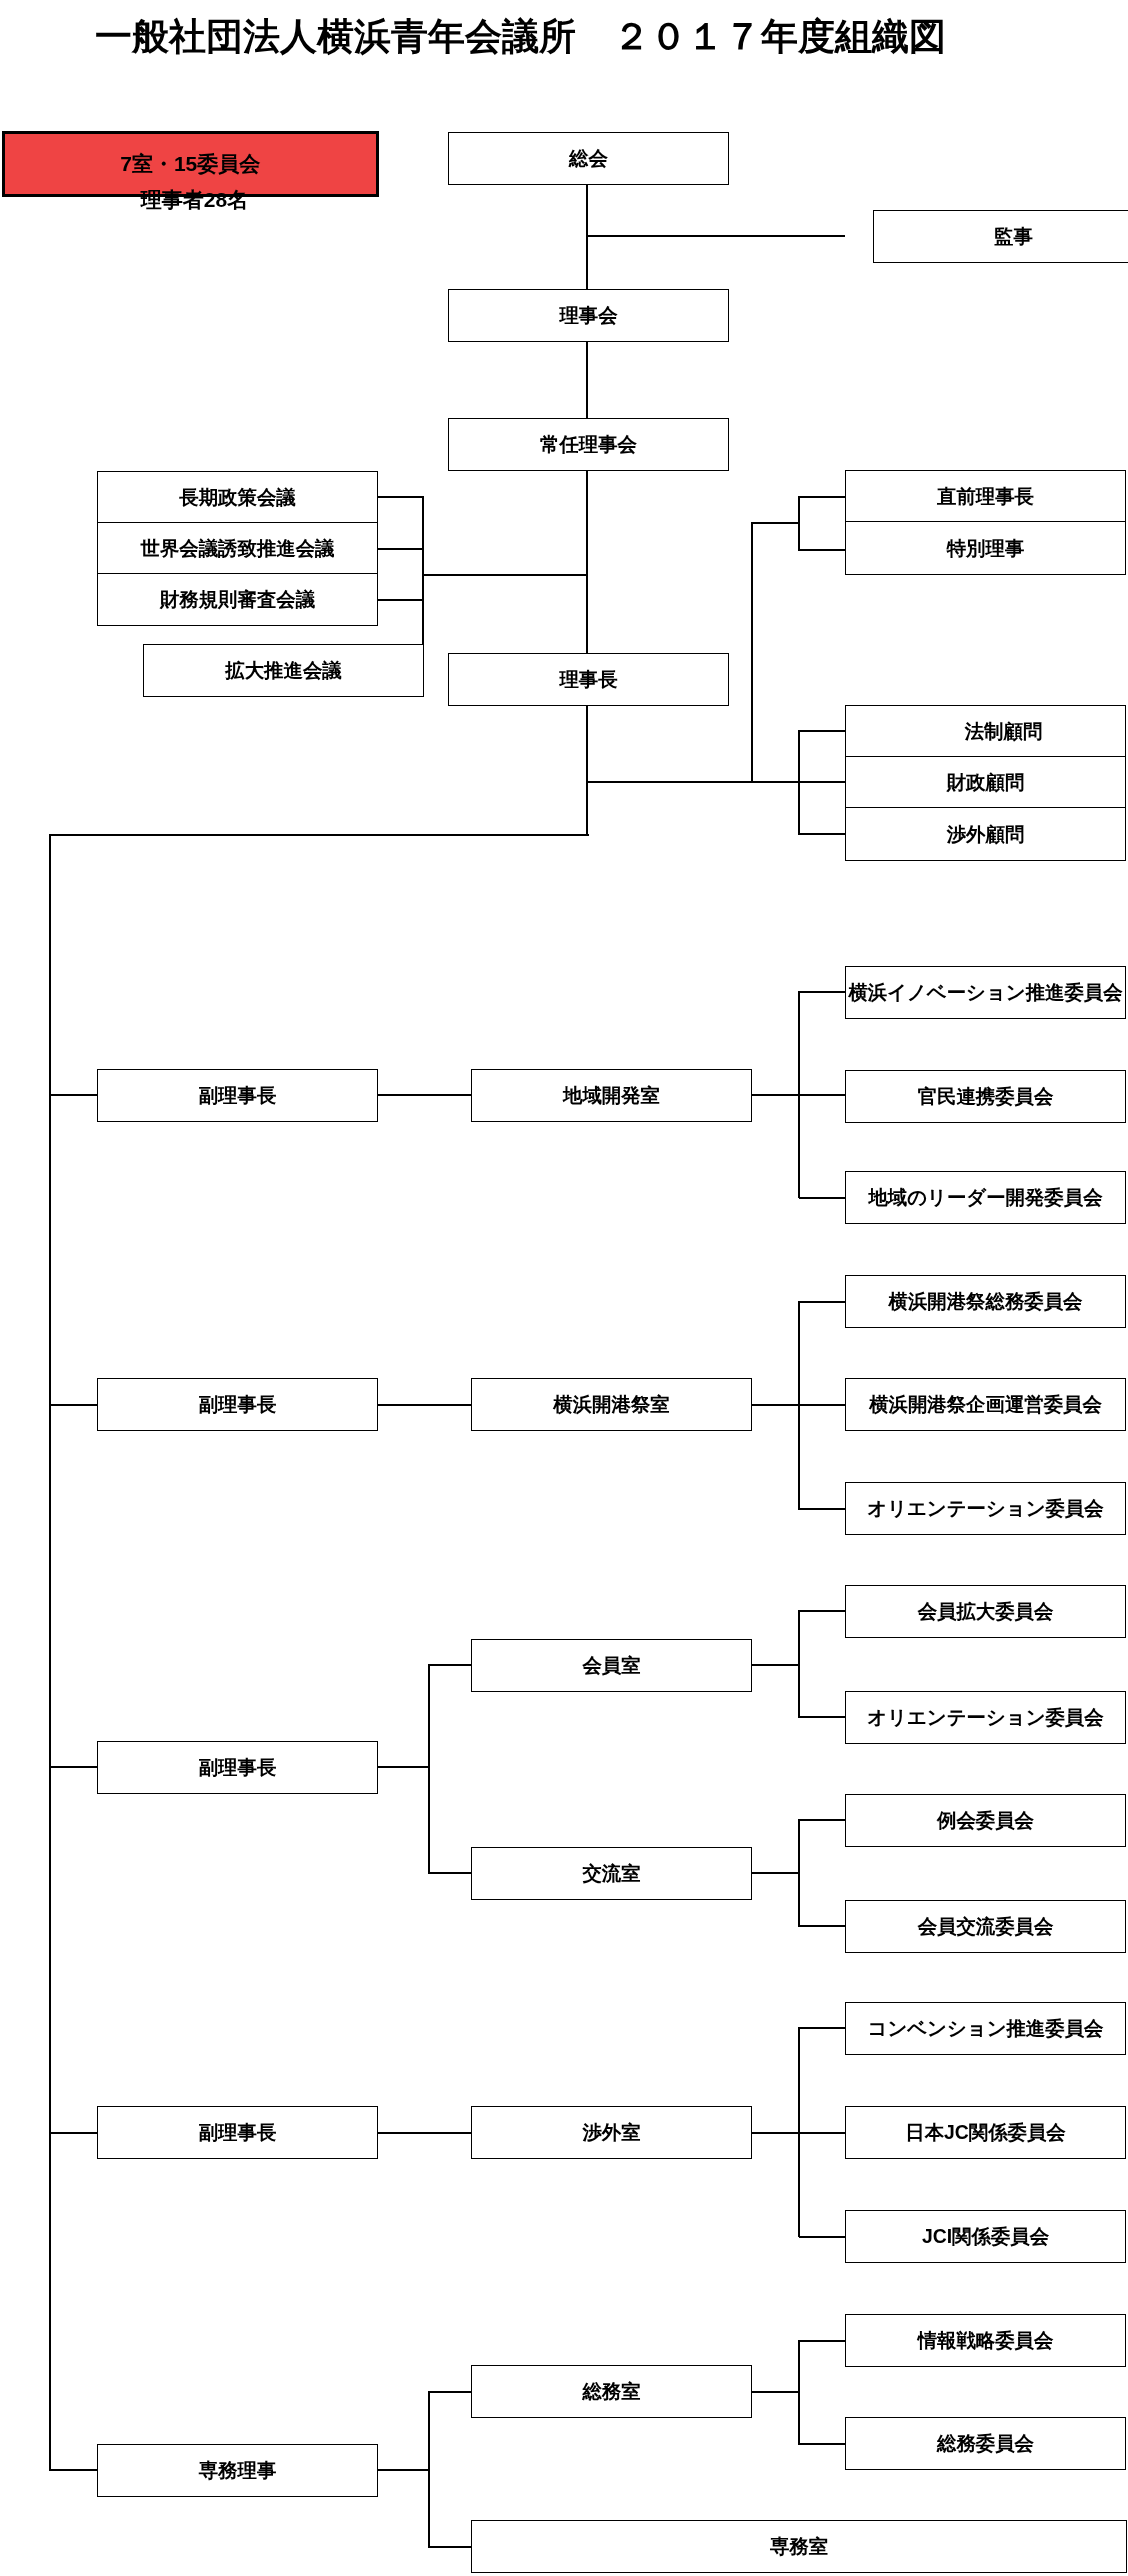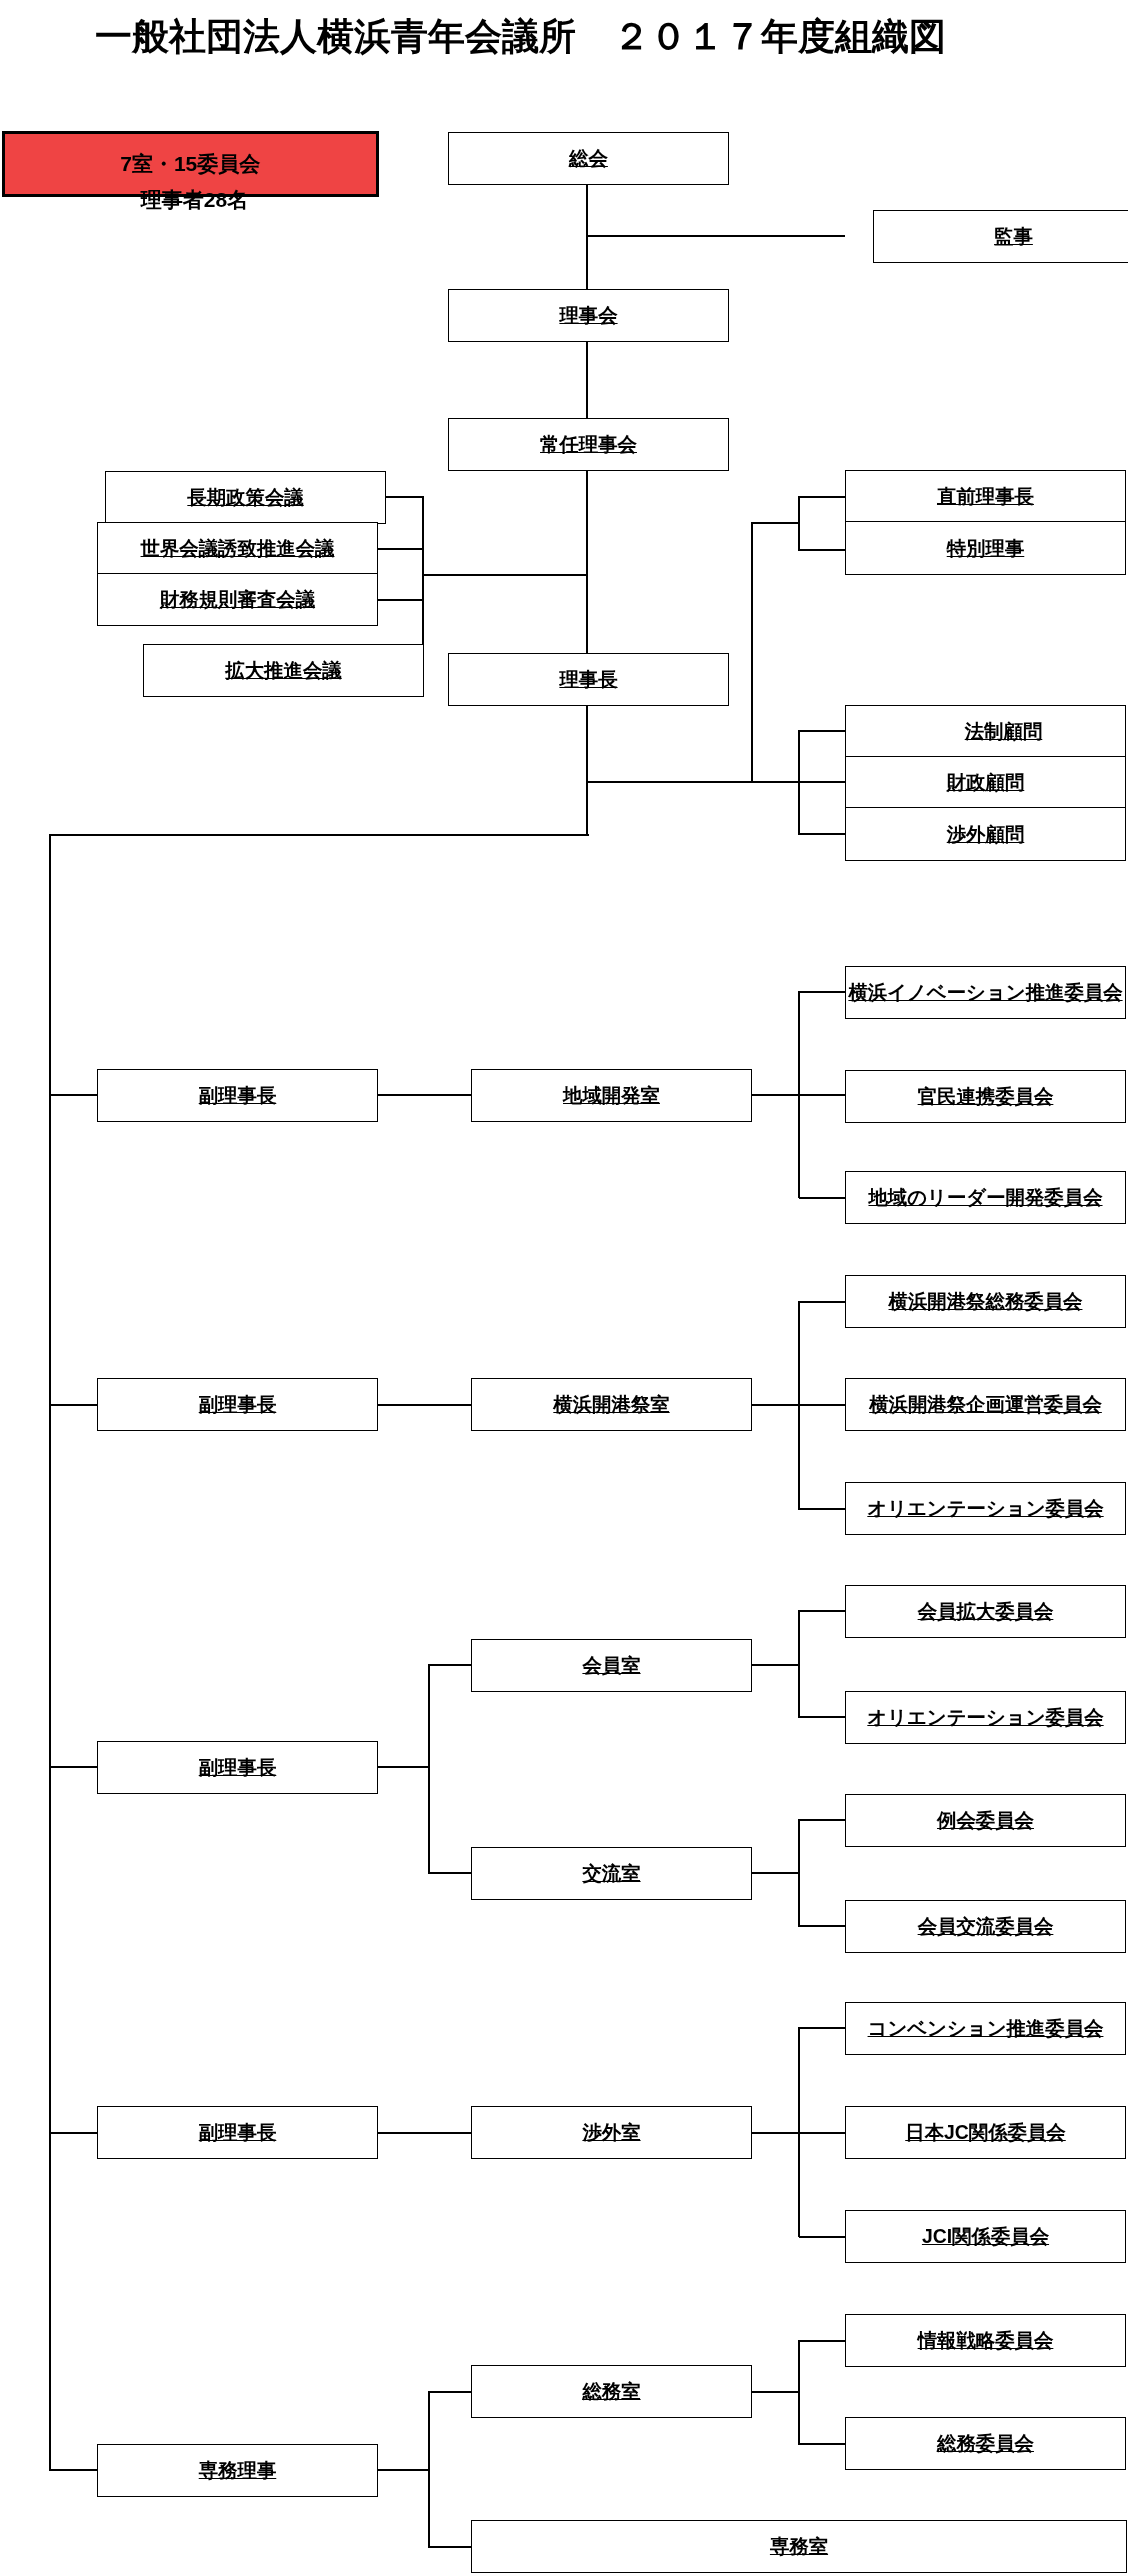--- a/index.html
+++ b/index.html
@@ -2,21 +2,21 @@
 <html style="font-size:14px"><head>
 <meta charset="utf-8">
 <style>
   html,body{margin:0;padding:0;background:#ffffff;}
   .page{position:relative;width:1129px;height:2576px;background:#ffffff;overflow:hidden;
         font-family:"Liberation Sans","DejaVu Sans",sans-serif;color:#000;}
   .title{position:absolute;left:95px;top:12.3px;margin:0;font-size:37px;font-weight:bold;
          letter-spacing:0px;white-space:nowrap;}
   .node{position:absolute;width:281px;height:53px;border:1.8px solid #000;background:#fff;
         box-sizing:border-box;display:flex;align-items:center;justify-content:center;
-        font-size:19.4px;font-weight:bold;white-space:nowrap;text-decoration:underline;}
+        font-size:19.4px;font-weight:bold;white-space:nowrap;}
   .legend-box{position:absolute;left:1.8px;top:131px;width:377px;height:66px;border:3.5px solid #000;
         box-sizing:border-box;background:#ef4444;display:flex;align-items:center;justify-content:center;
         font-size:21px;font-weight:bold;}
   .legend-note{position:absolute;left:49px;top:186px;width:291px;text-align:center;
         font-size:21px;font-weight:bold;}
   .hl,.vl{position:absolute;background:#000;}
   .hl{height:1.8px;}
   .vl{width:1.8px;}
 </style>
 </head>
@@ -103,21 +103,21 @@
   <div class="hl" style="left:799px;top:2340px;width:46px;"></div>
   <div class="hl" style="left:799px;top:2443px;width:46px;"></div>
 
   <div class="node" style="left:448px;top:132px;">総会</div>
   <div class="node" style="left:448px;top:289px;">理事会</div>
   <div class="node" style="left:448px;top:418px;">常任理事会</div>
   <div class="node" style="left:448px;top:653px;">理事長</div>
 
   <div class="node" style="left:873px;top:210px;">監事</div>
 
-  <div class="node" style="left:105px;top:471px;">長期政策会議</div>
+  <div class="node" style="left:97px;top:471px;">長期政策会議</div>
   <div class="node" style="left:97px;top:522px;">世界会議誘致推進会議</div>
   <div class="node" style="left:97px;top:573px;">財務規則審査会議</div>
   <div class="node" style="left:97px;top:644px;margin-left:46px;">拡大推進会議</div>
 
   <div class="node" style="left:845px;top:470px;">直前理事長</div>
   <div class="node" style="left:845px;top:521px;height:54px;">特別理事</div>
 
   <div class="node" style="left:845px;top:705px;padding-left:36px;">法制顧問</div>
   <div class="node" style="left:845px;top:756px;">財政顧問</div>
   <div class="node" style="left:845px;top:807px;height:54px;">渉外顧問</div>

